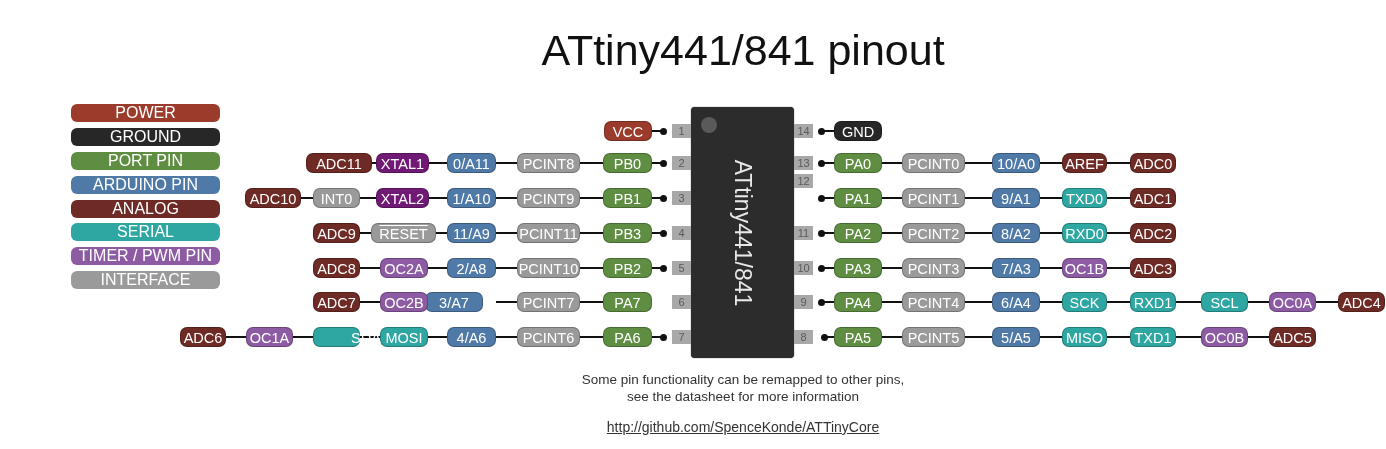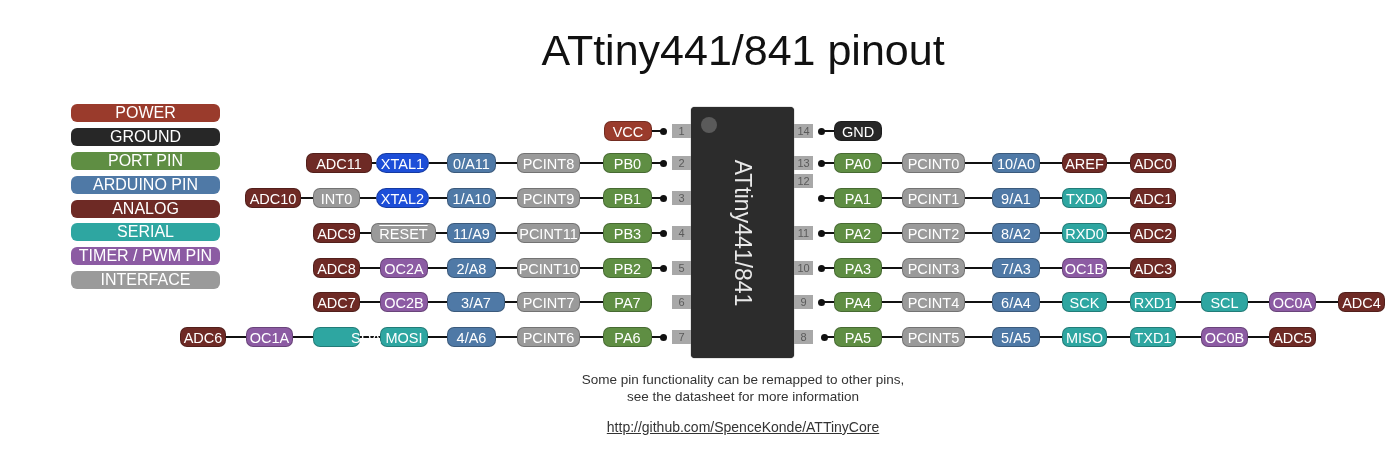--- a/index.html
+++ b/index.html
@@ -25,21 +25,21 @@
   .link { position:absolute; left:0; width:1486px; text-align:center; top:419px; font-size:14px; color:#333;
           text-decoration:underline; }
   .c-power { background:#9a3b2c; }
   .c-ground { background:#272727; }
   .c-port { background:#5f8e43; }
   .c-arduino { background:#4f79a6; }
   .c-analog { background:#6e2a25; }
   .c-serial { background:#2ea6a1; }
   .c-timer { background:#8c5ba3; }
   .c-interrupt { background:#9a9a9a; }
-  .c-xtal { background:#1d4ed8;border-radius:10px; }
+  .c-xtal { background:#701a75; }
   .overline { text-decoration:overline; }
 </style>
 </head>
 <body>
 
 <div id="stage">
   <div class="title">ATtiny441/841 pinout</div>
   <div id="legend">
       <div class="legend-item c-power" style="top: 104px;">POWER</div>
       <div class="legend-item c-ground" style="top: 128px;">GROUND</div>
@@ -109,21 +109,21 @@
       <div class="pill c-arduino" style="left: 447px; width: 49px; top: 258px;">2/A8</div>
       <div class="pill c-timer" style="left: 380px; width: 48px; top: 258px;">OC2A</div>
       <div class="pill c-analog" style="left: 313px; width: 47px; top: 258px;">ADC8</div>
       <div class="pinnum" style="left: 672px; top: 295px;">6</div>
       <div class="wire" style="left: 580px; width: 23px; top: 301px;"></div>
       <div class="wire" style="left: 496px; width: 21px; top: 301px;"></div>
       <div class="wire" style="left: 428px; width: 19px; top: 301px;"></div>
       <div class="wire" style="left: 360px; width: 20px; top: 301px;"></div>
       <div class="pill c-port" style="left: 603px; width: 49px; top: 292px;">PA7</div>
       <div class="pill c-interrupt" style="left: 517px; width: 63px; top: 292px;">PCINT7</div>
-      <div class="pill c-arduino" style="left: 447px; width: 58px; top: 292px;">3/A7</div>
+      <div class="pill c-arduino" style="left: 425px; width: 58px; top: 292px;">3/A7</div>
       <div class="pill c-timer" style="left: 380px; width: 48px; top: 292px;">OC2B</div>
       <div class="pill c-analog" style="left: 313px; width: 47px; top: 292px;">ADC7</div>
       <div class="pinnum" style="left: 672px; top: 330px;">7</div>
       <div class="wire" style="left: 580px; width: 23px; top: 336px;"></div>
       <div class="wire" style="left: 496px; width: 21px; top: 336px;"></div>
       <div class="wire" style="left: 428px; width: 19px; top: 336px;"></div>
       <div class="wire" style="left: 360px; width: 20px; top: 336px;"></div>
       <div class="wire" style="left: 293px; width: 20px; top: 336px;"></div>
       <div class="wire" style="left: 226px; width: 20px; top: 336px;"></div>
       <div class="wire" style="left: 652px; width: 12px; top: 336px;"></div>

